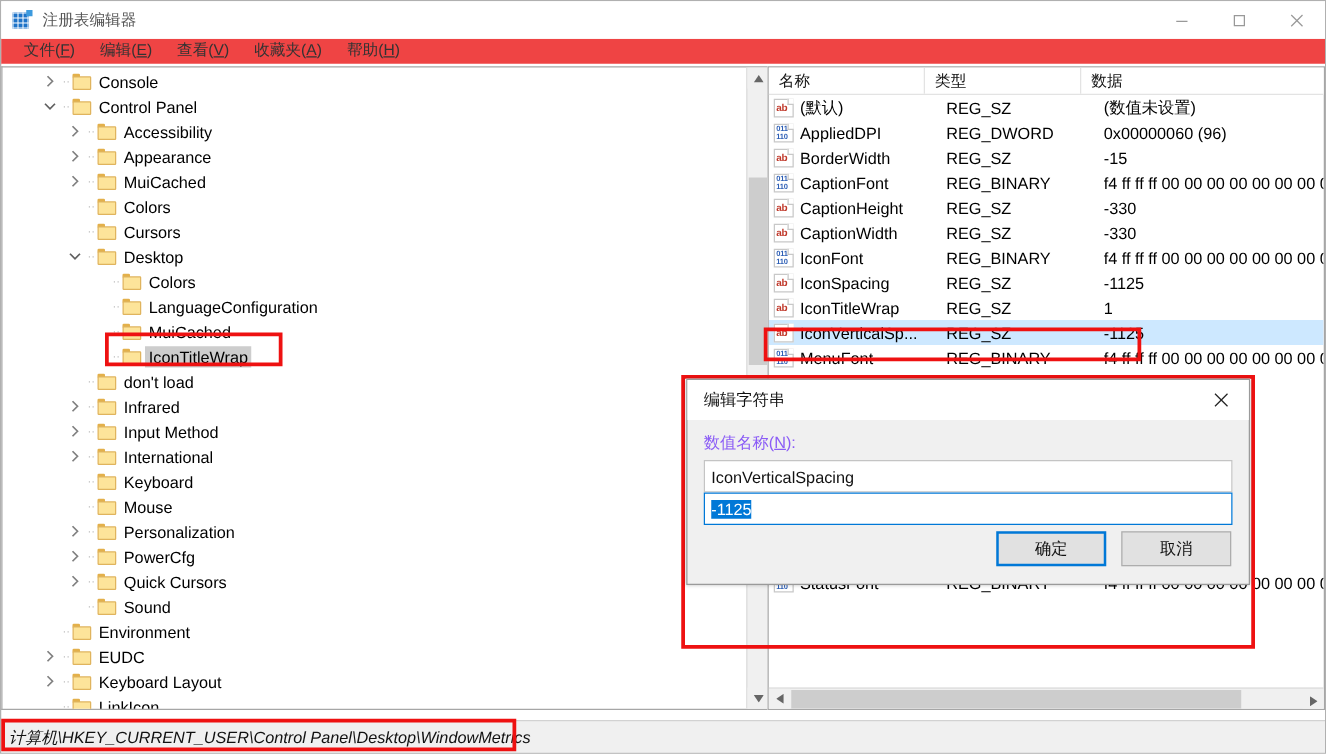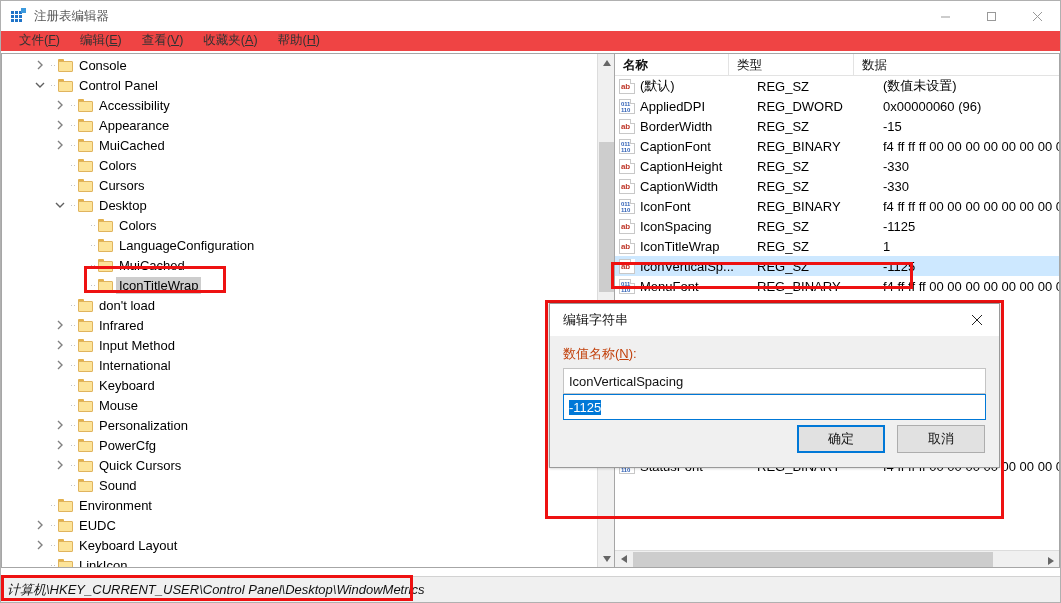--- a/index.html
+++ b/index.html
@@ -50,21 +50,21 @@
   
   #tree-vscroll { position:absolute; right:0; top:0; width:17px; bottom:0; background:#f0f0f0;
                   border-left:1px solid #dcdcdc; }
   .sb-arrow { width:17px; height:17px; display:flex; align-items:center; justify-content:center; background:#f0f0f0; }
   #tree-thumb { position:absolute; left:1px; width:15px; top:88px; height:150px; background:#cdcdcd; }
 
   
   #list-pane { position:relative; flex:1; border:1px solid #a6a6a6; background:#fff; overflow:hidden; }
   #list-header { height:22px; display:flex; border-bottom:1px solid #e3e3e3; background:#fff; }
   .hcell { font-size:12.5px; color:#111; padding:3px 0 0 8px; border-right:1px solid #e3e3e3; }
-  .hc-name { width:114px;font-weight:bold; } .hc-type { width:125px; } .hc-data { flex:1; border-right:none; }
+  .hc-name { width:125px; } .hc-type { width:125px; } .hc-data { flex:1; border-right:none; }
   #list-rows { position:absolute; left:0; top:22px; right:0; bottom:33px; overflow:hidden; }
   .lrow { height:20px; display:flex; align-items:center; white-space:nowrap; }
   .lrow.selected { background:#cde8ff; }
   .vicon { width:16px; height:15px; flex:none; margin:0 5px 0 4px; position:relative;
            background:#fff; border:1px solid #c8c8c8; }
   .vicon .fold { position:absolute; right:-1px; top:-1px; width:5px; height:5px; background:#fff;
                  border-left:1px solid #c8c8c8; border-bottom:1px solid #c8c8c8; }
   .vicon .txt { position:absolute; left:1px; top:0px; font-size:8px; font-weight:bold; line-height:13px;
                 font-family:"Liberation Sans", sans-serif; letter-spacing:-0.3px;}
   .vicon.sz .txt { color:#c0392b; }
@@ -88,21 +88,21 @@
 
   
   #dialog { position:absolute; left:549px; top:303px; width:451px; height:165px;
             background:#f0f0f0; border:1px solid #9a9a9a; z-index:70;
             box-shadow:0 0 3px rgba(0,0,0,.25); }
   #dlg-title { height:32px; background:#fff; display:flex; align-items:center; position:relative; }
   #dlg-title-text { font-size:13px; color:#111; padding-left:13px; }
   #dlg-close { position:absolute; right:0; top:0; width:44px; height:31px;
                display:flex; align-items:center; justify-content:center; }
   #dlg-body { padding:9px 13px 0 13px; }
-  .dlg-label { font-size:13px; color:#c2410c; margin-bottom:5px; }
+  .dlg-label { font-size:13px; color:#8b5cf6; margin-bottom:5px; }
   .dlg-label u { text-decoration:underline; }
   .dlg-input { height:26px; background:#fff; border:1px solid #c4c4c4; width:100%;
                font-size:13px; color:#111; padding:3px 5px; line-height:20px; }
   .dlg-input.focused { border:1px solid #0078d7; }
   .dlg-input .sel { background:#0078d7; color:#fff; }
   #dlg-buttons { position:absolute; right:14px; bottom:14px; display:flex; gap:12px; }
   .dlg-btn { width:88px; height:28px; background:#e1e1e1; border:1px solid #adadad;
              font-size:13px; color:#111; display:flex; align-items:center; justify-content:center; }
   .dlg-btn.default { border:2px solid #0078d7; }
 </style>

